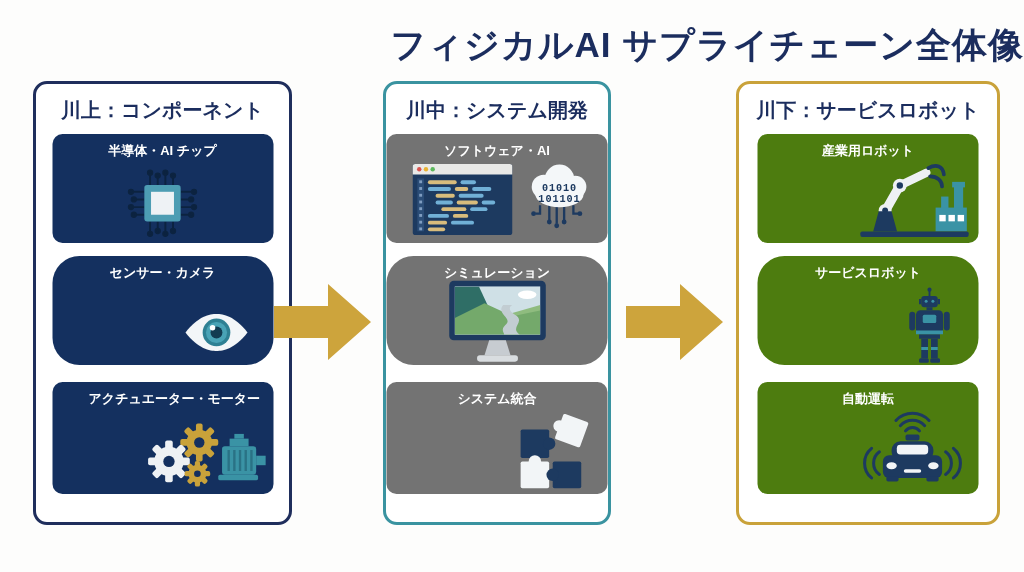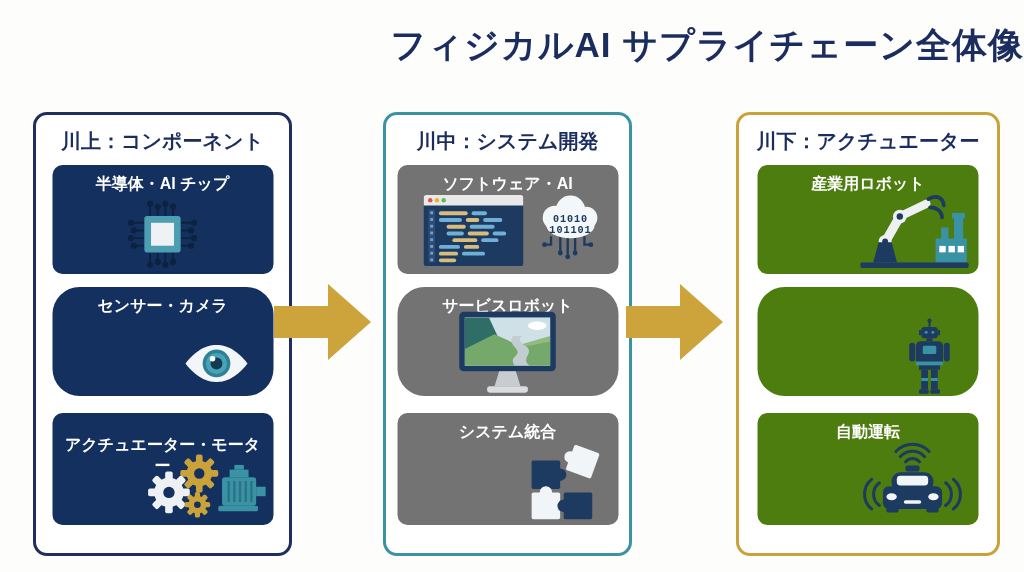--- a/index.html
+++ b/index.html
@@ -6,44 +6,44 @@
   html,body { width:1024px; height:572px; }
   body {
     position:relative; background:#fdfdfc; overflow:hidden;
     font-family:"Liberation Sans", sans-serif;
   }
   .title {
     position:absolute; top:22px; left:0; width:1024px; text-align:right;
     font-size:35px; font-weight:900; color:#1b2d5e; letter-spacing:1px;
   }
   .column {
-    position:absolute; top:112px; height:444px; border-radius:14px; background:#ffffff;
+    position:absolute; top:81px; height:444px; border-radius:14px; background:#ffffff;
   }
   .col-upstream   { left:33px;  width:259px; border:3px solid #1f2e5c; }
-  .col-midstream  { left:383px; width:249px; border:3px solid #3a93a0; }
+  .col-midstream  { left:383px; width:228px; border:3px solid #3a93a0; }
   .col-downstream { left:736px; width:264px; border:3px solid #c9a23a; }
   .col-header {
     position:absolute; top:13px; left:0; width:100%; text-align:center;
     font-size:20px; font-weight:bold; color:#1b2d5e;
   }
   .box {
     position:absolute; left:50%; transform:translateX(-50%);
     width:221px; height:109px; border-radius:10px;
   }
   .box-r1 { top:50px; }
   .box-r2 { top:172px;border-radius:27px; }
   .box-r3 { top:298px; height:112px; }
   .navy-box { background:#14305f; }
   .teal-box { background:#737373; }
   .gold-box { background:#4d7c0f; }
   .box-label {
     position:absolute; top:9px; left:0; width:100%; text-align:center;
-    color:#ffffff; font-weight:bold; font-size:16px; line-height:1.3;
-  }
-  .box-label.left { text-align:center; padding:0 13px;margin-top:13px; }
+    color:#ffffff; font-weight:bold; font-size:13px; line-height:1.3;
+  }
+  .box-label.left { text-align:right; padding:0 13px; }
   .icon { position:absolute; display:block; }
   .icon-chip    { left:50%; transform:translateX(-50%); bottom:2px;  width:86px;  }
   .icon-eye     { right:24px; bottom:12px; width:66px;  }
   .icon-gears   { right:5px;  bottom:4px;  width:128px; }
   .icon-window  { left:26px;  bottom:8px;  width:100px; }
   .icon-cloud   { right:10px; bottom:6px;  width:76px;  }
   .icon-monitor { left:50%; transform:translateX(-50%); bottom:1px; width:104px; }
   .icon-puzzle  { right:12px; bottom:4px;  width:82px;  }
   .icon-robotarm{ right:8px;  bottom:4px;  width:112px; }
   .icon-servicerobot { right:22px; bottom:2px; width:54px; }
@@ -226,21 +226,21 @@
             <circle cx="41" cy="22" r="16"></circle>
             <circle cx="58" cy="30" r="12"></circle>
           <ellipse cx="41" cy="38" rx="26" ry="14"></ellipse>
         </g>
         <text x="41" y="34" text-anchor="middle" font-size="11" font-weight="bold" letter-spacing="1" font-family="'Liberation Mono', monospace" fill="#1d3a60">01010</text>
         <text x="41" y="46" text-anchor="middle" font-size="11" font-weight="bold" letter-spacing="1" font-family="'Liberation Mono', monospace" fill="#1d3a60">101101</text>
       </svg>
     </div>
 
     <div class="box teal-box box-r2">
-      <div class="box-label">サービスロボット</div>
+      <div class="box-label">シミュレーション</div>
       <svg class="icon icon-monitor" viewBox="0 0 112 92">
         <rect x="4" y="2" width="104" height="64" rx="5" fill="#1d3a60"></rect>
         <g>
           <rect x="10" y="8" width="92" height="52" fill="#cfe0e6"></rect>
           <clipPath id="scr">
               <rect x="10" y="8" width="92" height="52"></rect>
             </clipPath>
           <g clip-path="url(#scr)">
             <ellipse cx="88" cy="17" rx="10" ry="4.5" fill="#ffffff"></ellipse>
             <polygon points="10,8 36,8 48,34 10,46" fill="#2f6e66"></polygon>
@@ -275,21 +275,21 @@
         </g>
       </svg>
     </div>
   </section>
 
   <svg class="arrow arrow-2" viewBox="0 0 98 80">
     <polygon points="0,24 54,24 54,2 97,40 54,78 54,56 0,56" fill="#cda43c"></polygon>
   </svg>
 
   <section class="column col-downstream">
-    <h2 class="col-header">川下：アクチュエーター</h2>
+    <h2 class="col-header">川下：サービスロボット</h2>
 
     <div class="box gold-box box-r1">
       <div class="box-label">産業用ロボット</div>
       <svg class="icon icon-robotarm" viewBox="0 0 122 88">
         <g fill="#3a93a5">
           <rect x="102" y="26" width="14" height="6"></rect>
           <rect x="104" y="30" width="10" height="26"></rect>
           <rect x="90" y="42" width="8" height="14"></rect>
           <rect x="84" y="54" width="34" height="26"></rect>
         </g>
@@ -307,20 +307,21 @@
         <g stroke="#1d3a60" stroke-width="4" fill="none" stroke-linecap="round">
           <path d="M76,11 c9,-5 16,-2 17,7"></path>
           <path d="M78,20 c8,0 13,5 13,11"></path>
         </g>
         <polygon points="16,80 42,80 36,58 22,58" fill="#1d3a60"></polygon>
         <rect x="2" y="80" width="118" height="6" rx="2" fill="#1d3a60"></rect>
       </svg>
     </div>
 
     <div class="box gold-box box-r2">
+      <div class="box-label">サービスロボット</div>
       <svg class="icon icon-servicerobot" viewBox="0 0 72 102">
         <line x1="36" y1="4" x2="36" y2="12" stroke="#1d3a60" stroke-width="2.5"></line>
         <circle cx="36" cy="3.5" r="2.8" fill="#1d3a60"></circle>
         <g fill="#1d3a60">
           <rect x="22" y="16" width="3" height="7"></rect>
             <rect x="47" y="16" width="3" height="7"></rect>
           <rect x="25" y="12" width="22" height="15" rx="4"></rect>
           <rect x="32" y="27" width="8" height="4"></rect>
           <rect x="18" y="31" width="36" height="32" rx="6"></rect>
           <rect x="9" y="33" width="8" height="25" rx="4"></rect>

